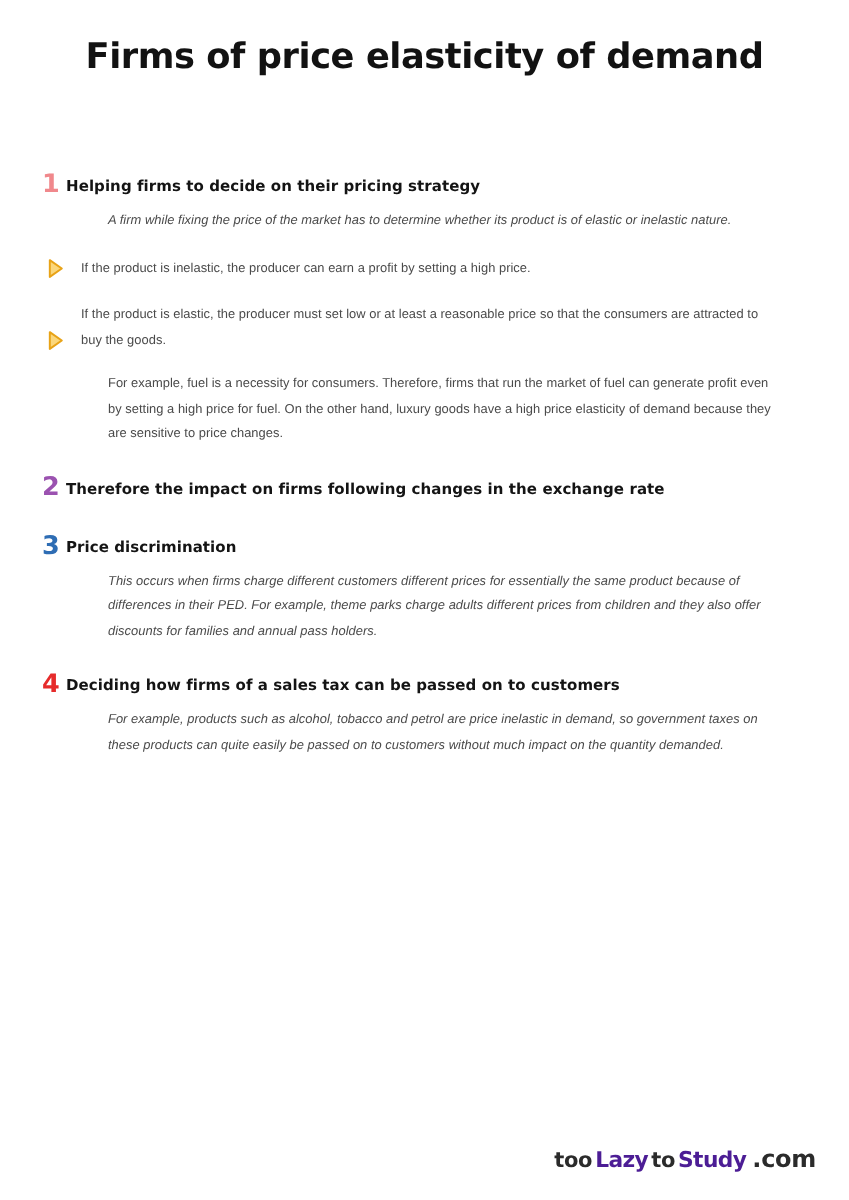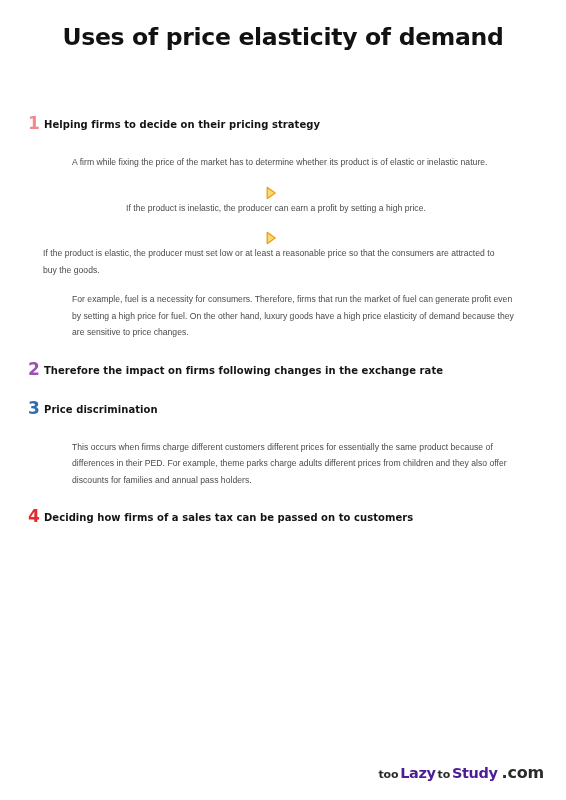--- a/index.html
+++ b/index.html
@@ -73,28 +73,27 @@
   
   .para {
     font-family: "Liberation Sans", sans-serif;
     font-size: 8.6px;
     line-height: 1.92;
     color: #4a4a4a;
     margin: 13px 0 0 44px;
     max-width: 452px;
     letter-spacing: 0.02px;
   }
-  .para.first { margin-top: 20px; }
+  .para.first { margin-top: 4px; font-style: italic; }
 
   
   .bullet {
     display: flex;
-    align-items: center;
+    align-items: flex-end;
     margin: 15px 0 0 2px;
-    flex-direction: column;
   }
   .bullet-icon {
     flex: 0 0 14px;
     width: 14px;
     height: 14px;
     margin-right: 10px;
     position: relative;
     top: 0px;
   }
   .bullet-icon svg { display: block; }
@@ -115,21 +114,21 @@
     position: absolute;
     right: 22px;
     bottom: 18px;
     display: flex;
     align-items: baseline;
     white-space: nowrap;
   }
   .logo-small {
     font-family: "DejaVu Sans", sans-serif;
     font-weight: bold;
-    font-size: 11px;
+    font-size: 14px;
     color: #2b2b2b;
     letter-spacing: -0.2px;
   }
   .logo-big {
     font-family: "DejaVu Sans", sans-serif;
     font-weight: bold;
     font-size: 14.5px;
     color: #4c1d95;
     letter-spacing: -0.4px;
     padding: 0 2px;
@@ -141,21 +140,21 @@
     color: #2b2b2b;
     letter-spacing: -0.2px;
     padding-left: 2px;
   }
 </style>
 </head>
 <body>
 
 <div class="page">
 
-  <h1 class="title">Uses of price elasticity of demand</h1>
+  <h1 class="title">Firms of price elasticity of demand</h1>
 
   <div class="content">
 
     <div class="section-head">
       <span class="sec-num" style="color:#F0888C">1</span>
       <span class="sec-title">Helping firms to decide on their pricing strategy</span>
     </div>
 
     <p class="para first">A firm while fixing the price of the market has to determine whether its product is of elastic or inelastic nature.</p>
 
@@ -196,20 +195,21 @@
 
     <p class="para first">This occurs when firms charge different customers different prices for essentially the same product because of differences in their PED. For example, theme parks charge adults different prices from children and they also offer discounts for families and annual pass holders.</p>
 
     <div class="gap-sec"></div>
 
     <div class="section-head">
       <span class="sec-num" style="color:#E62B2B">4</span>
       <span class="sec-title">Deciding how firms of a sales tax can be passed on to customers</span>
     </div>
 
+    <p class="para first">For example, products such as alcohol, tobacco and petrol are price inelastic in demand, so government taxes on these products can quite easily be passed on to customers without much impact on the quantity demanded.</p>
 
   </div>
 
   <div class="footer">
     <span class="logo-small">too</span>
     <span class="logo-big">Lazy</span>
     <span class="logo-small">to</span>
     <span class="logo-big">Study</span>
     <span class="logo-dot">.com</span>
   </div>

